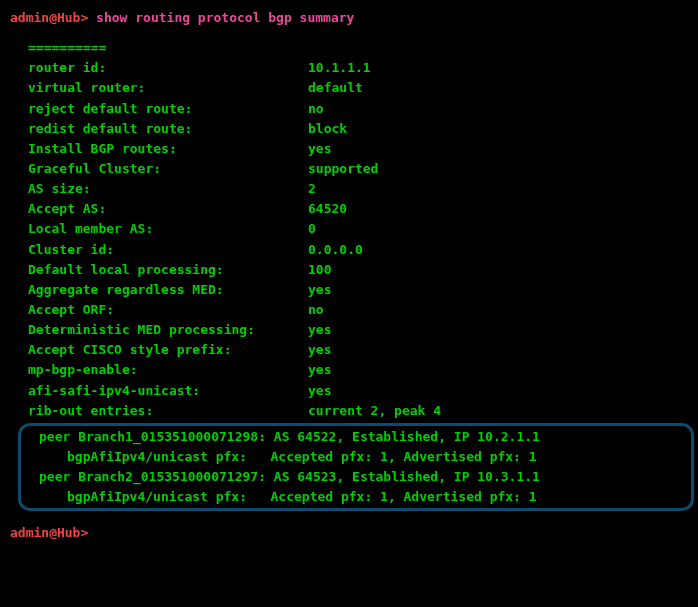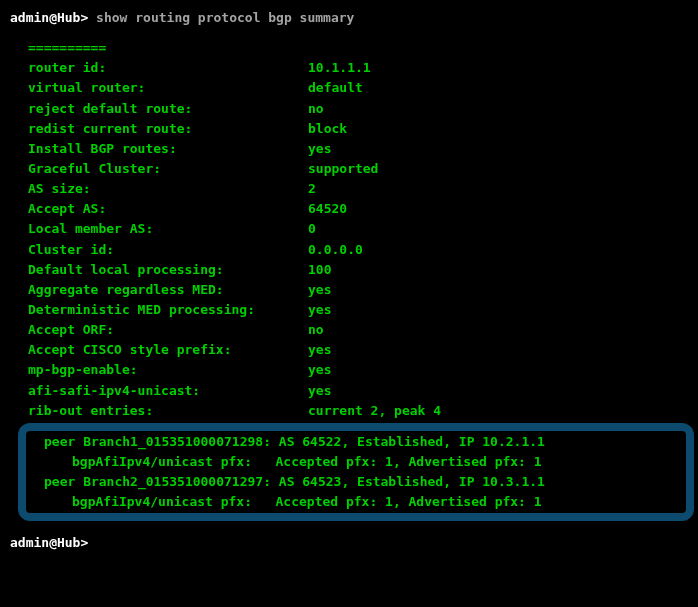--- a/index.html
+++ b/index.html
@@ -7,59 +7,59 @@
       background: #000;
       font-family: 'Menlo', 'Monaco', 'Consolas', monospace;
       font-size: 13px;
       color: #00d000;
       padding: 8px 10px;
       width: 698px;
       line-height: 1.55;
       font-weight: bold;
     }
     .prompt-line { white-space: pre; }
-    .prompt { color: #ffffff; }
-    .command { color: #a3a3a3; }
+    .prompt { color: #ef4444; }
+    .command { color: #ec4899; }
     .output-block { margin-top: 10px; padding-left: 18px; }
     .divider { white-space: pre; }
     .kv-row { white-space: pre; }
     .kv-label { display: inline-block; width: 280px; }
     .kv-value { display: inline-block; }
     .highlight-box {
-      border: 8px solid #0c4a6e;
+      border: 3px solid #0c4a6e;
       border-radius: 12px;
       margin: 2px -6px 2px -10px;
       padding: 1px 4px 1px 8px;
     }
     .peer-row { white-space: pre; padding-left: 10px; }
     .peer-sub { white-space: pre; padding-left: 38px; }
     .spacer { height: 10px; }
   </style>
 </head>
 <body>
 
 <div class="prompt-line"><span class="prompt">admin@Hub&gt;</span> <span class="command">show routing protocol bgp summary</span></div>
 
 <div class="output-block">
   <div class="divider">==========</div>
   <div id="rows-container">
       <div class="kv-row"><span class="kv-label">router id:</span><span class="kv-value">10.1.1.1</span></div>
       <div class="kv-row"><span class="kv-label">virtual router:</span><span class="kv-value">default</span></div>
       <div class="kv-row"><span class="kv-label">reject default route:</span><span class="kv-value">no</span></div>
-      <div class="kv-row"><span class="kv-label">redist current route:</span><span class="kv-value">block</span></div>
+      <div class="kv-row"><span class="kv-label">redist default route:</span><span class="kv-value">block</span></div>
       <div class="kv-row"><span class="kv-label">Install BGP routes:</span><span class="kv-value">yes</span></div>
       <div class="kv-row"><span class="kv-label">Graceful Cluster:</span><span class="kv-value">supported</span></div>
       <div class="kv-row"><span class="kv-label">AS size:</span><span class="kv-value">2</span></div>
       <div class="kv-row"><span class="kv-label">Accept AS:</span><span class="kv-value">64520</span></div>
       <div class="kv-row"><span class="kv-label">Local member AS:</span><span class="kv-value">0</span></div>
       <div class="kv-row"><span class="kv-label">Cluster id:</span><span class="kv-value">0.0.0.0</span></div>
       <div class="kv-row"><span class="kv-label">Default local processing:</span><span class="kv-value">100</span></div>
       <div class="kv-row"><span class="kv-label">Aggregate regardless MED:</span><span class="kv-value">yes</span></div>
+      <div class="kv-row"><span class="kv-label">Accept ORF:</span><span class="kv-value">no</span></div>
       <div class="kv-row"><span class="kv-label">Deterministic MED processing:</span><span class="kv-value">yes</span></div>
-      <div class="kv-row"><span class="kv-label">Accept ORF:</span><span class="kv-value">no</span></div>
       <div class="kv-row"><span class="kv-label">Accept CISCO style prefix:</span><span class="kv-value">yes</span></div>
       <div class="kv-row"><span class="kv-label">mp-bgp-enable:</span><span class="kv-value">yes</span></div>
       <div class="kv-row"><span class="kv-label">afi-safi-ipv4-unicast:</span><span class="kv-value">yes</span></div>
       <div class="kv-row"><span class="kv-label">rib-out entries:</span><span class="kv-value">current 2, peak 4</span></div>
     </div>
   <div class="highlight-box" id="peers-container">
       <div class="peer-row">peer Branch1_015351000071298: AS 64522, Established, IP 10.2.1.1</div>
       <div class="peer-sub">bgpAfiIpv4/unicast pfx:   Accepted pfx: 1, Advertised pfx: 1</div>
       <div class="peer-row">peer Branch2_015351000071297: AS 64523, Established, IP 10.3.1.1</div>
       <div class="peer-sub">bgpAfiIpv4/unicast pfx:   Accepted pfx: 1, Advertised pfx: 1</div>

